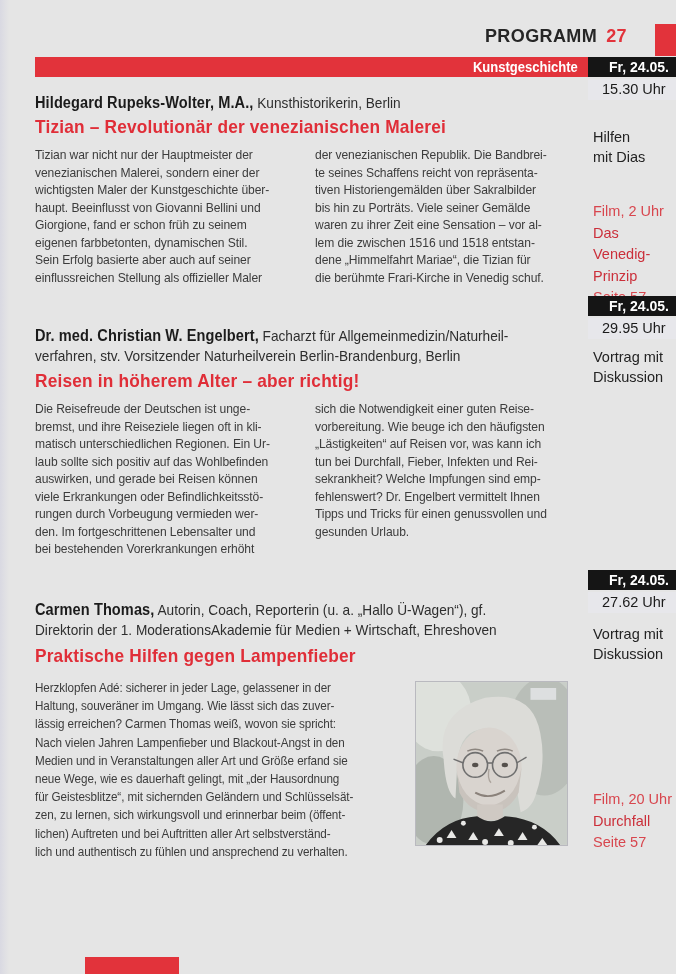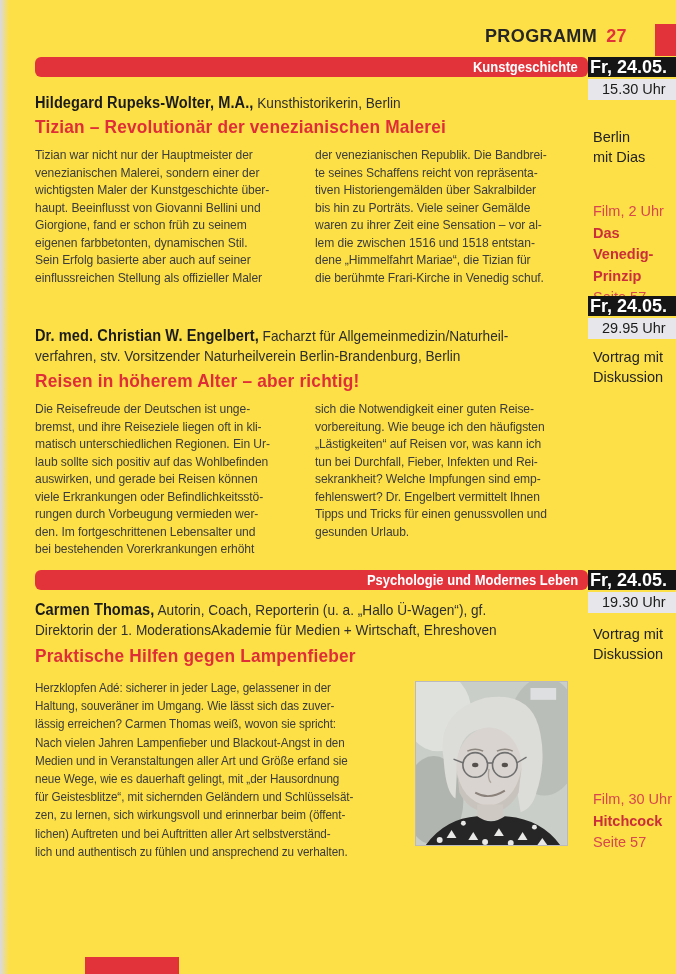--- a/index.html
+++ b/index.html
@@ -7,52 +7,52 @@
     --title-red:#e02e38;
     --date-box-bg:#151515;
     --time-box-bg:#e7e7eb;
     --film-note-red:#d8464e;
     --film-name-red:#cb2f3a;
     --body-text:#3c3c3c;
   }
   *{margin:0;padding:0;box-sizing:border-box;}
   html,body{background:#ffffff;}
   body{font-family:"Liberation Sans","DejaVu Sans",sans-serif;}
-  .page{position:relative;width:676px;height:974px;background:#fde047;overflow:hidden;}
+  .page{position:relative;width:676px;height:974px;background:#e5e5e5;overflow:hidden;}
   .scan-edge{position:absolute;left:0;top:0;bottom:0;width:9px;
     background:linear-gradient(to right,#d9d9e2,rgba(255,255,255,0));}
   .corner-tab{position:absolute;right:0;top:24px;width:21px;height:32px;background:var(--accent-red);}
   .page-header{position:absolute;top:26px;right:49px;font-size:18px;font-weight:600;
     letter-spacing:.4px;color:#262626;white-space:nowrap;}
   .page-header .num{color:var(--accent-red);margin-left:9px;font-weight:600;}
 
   .category-bar{position:absolute;left:35px;width:553px;height:20px;background:var(--accent-red);
-    color:#fff;font-size:14px;font-weight:bold;line-height:20px;text-align:right;padding-right:10px;border-radius:6px;}
+    color:#fff;font-size:14px;font-weight:bold;line-height:20px;text-align:right;padding-right:10px;}
   .category-bar .lbl{display:inline-block;transform:scaleX(.93);transform-origin:100% 50%;white-space:nowrap;}
   .date-badge{position:absolute;left:588px;width:88px;height:20px;background:var(--date-box-bg);
-    color:#fff;font-size:18px;font-weight:bold;line-height:20px;text-align:center;padding-right:7px;}
+    color:#fff;font-size:14px;font-weight:bold;line-height:20px;text-align:right;padding-right:7px;}
   .time-badge{position:absolute;left:588px;width:88px;height:21px;background:var(--time-box-bg);
     color:#1b1b1b;font-size:14.5px;line-height:21px;padding-left:14px;}
 
   .speaker{position:absolute;left:35px;color:#2e2e2e;font-size:15px;line-height:19.5px;
     transform:scaleX(.91);transform-origin:0 0;white-space:nowrap;}
   .speaker b{font-size:16px;color:#1b1b1b;letter-spacing:.1px;}
   .event-title{position:absolute;left:35px;color:var(--title-red);font-size:19px;font-weight:bold;
     transform:scaleX(.91);transform-origin:0 0;white-space:nowrap;letter-spacing:.2px;}
 
   .body-col{position:absolute;color:var(--body-text);font-size:13.6px;line-height:17.5px;
     white-space:pre-line;transform:scaleX(.89);transform-origin:0 0;letter-spacing:-.1px;}
   .col-left{left:35px;width:300px;}
   .col-right{left:315px;width:300px;}
   .body-single{position:absolute;left:35px;width:440px;color:var(--body-text);font-size:13.6px;
     line-height:18.2px;white-space:pre-line;transform:scaleX(.86);transform-origin:0 0;letter-spacing:-.1px;}
 
   .event-type{position:absolute;left:593px;color:#232323;font-size:14.5px;line-height:20px;white-space:pre-line;}
   .film-note{position:absolute;left:593px;color:var(--film-note-red);font-size:14.5px;line-height:21.5px;}
-  .film-note .film-name{font-weight:bold;color:var(--film-name-red);white-space:pre-line;}
+  .film-note .film-name{font-weight:normal;color:var(--film-name-red);white-space:pre-line;}
 
   .photo-frame{position:absolute;left:415px;top:681px;width:153px;height:165px;
     border:1px solid #b9b9bf;background:#dfe1de;}
   .photo-frame svg{display:block;width:100%;height:100%;}
 
   .bottom-mark{position:absolute;left:85px;top:957px;width:94px;height:17px;background:var(--accent-red);}
 </style>
 </head>
 <body>
 
@@ -85,21 +85,21 @@
 einflussreichen Stellung als offizieller Maler</div>
   <div class="body-col col-right" style="top:146px">der venezianischen Republik. Die Bandbrei-
 te seines Schaffens reicht von repräsenta-
 tiven Historiengemälden über Sakralbilder
 bis hin zu Porträts. Viele seiner Gemälde
 waren zu ihrer Zeit eine Sensation – vor al-
 lem die zwischen 1516 und 1518 entstan-
 dene „Himmelfahrt Mariae“, die Tizian für
 die berühmte Frari-Kirche in Venedig schuf.</div>
 
-  <div class="event-type" style="top:127px">Berlin
+  <div class="event-type" style="top:127px">Hilfen
 mit Dias</div>
   <div class="film-note" style="top:201px">
     <div>Film, 2 Uhr</div>
     <div class="film-name">Das Venedig-
 Prinzip</div>
     <div>Seite 57</div>
   </div>
 
   <div class="date-badge" style="top:296px">Fr, 24.05.</div>
   <div class="time-badge" style="top:318px">29.95 Uhr</div>
@@ -124,25 +124,22 @@
 „Lästigkeiten“ auf Reisen vor, was kann ich
 tun bei Durchfall, Fieber, Infekten und Rei-
 sekrankheit? Welche Impfungen sind emp-
 fehlenswert? Dr. Engelbert vermittelt Ihnen
 Tipps und Tricks für einen genussvollen und
 gesunden Urlaub.</div>
 
   <div class="event-type" style="top:347px">Vortrag mit
 Diskussion</div>
 
-  <div class="category-bar" style="top:570px">
-    <span class="lbl">Psychologie und Modernes Leben</span>
-  </div>
   <div class="date-badge" style="top:570px">Fr, 24.05.</div>
-  <div class="time-badge" style="top:592px">19.30 Uhr</div>
+  <div class="time-badge" style="top:592px">27.62 Uhr</div>
 
   <div class="speaker" style="top:600px">
     <b>Carmen Thomas,</b>
     <span>Autorin, Coach, Reporterin (u. a. „Hallo Ü-Wagen“), gf.</span><br>
     <span>Direktorin der 1. ModerationsAkademie für Medien + Wirtschaft, Ehreshoven</span>
   </div>
   <div class="event-title" style="top:645px">Praktische Hilfen gegen Lampenfieber</div>
   <div class="body-single" style="top:679px">Herzklopfen Adé: sicherer in jeder Lage, gelassener in der
 Haltung, souveräner im Umgang. Wie lässt sich das zuver-
 lässig erreichen? Carmen Thomas weiß, wovon sie spricht:
@@ -194,19 +191,19 @@
         <circle cx="96" cy="163" r="3"></circle>
         <circle cx="120" cy="147" r="2.5"></circle>
         <circle cx="48" cy="143" r="2.5"></circle>
       </g>
     </svg>
   </div>
 
   <div class="event-type" style="top:624px">Vortrag mit
 Diskussion</div>
   <div class="film-note" style="top:789px">
-    <div>Film, 30 Uhr</div>
-    <div class="film-name">Hitchcock</div>
+    <div>Film, 20 Uhr</div>
+    <div class="film-name">Durchfall</div>
     <div>Seite 57</div>
   </div>
 
   <div class="bottom-mark"></div>
 </div>
 
 </body></html>

